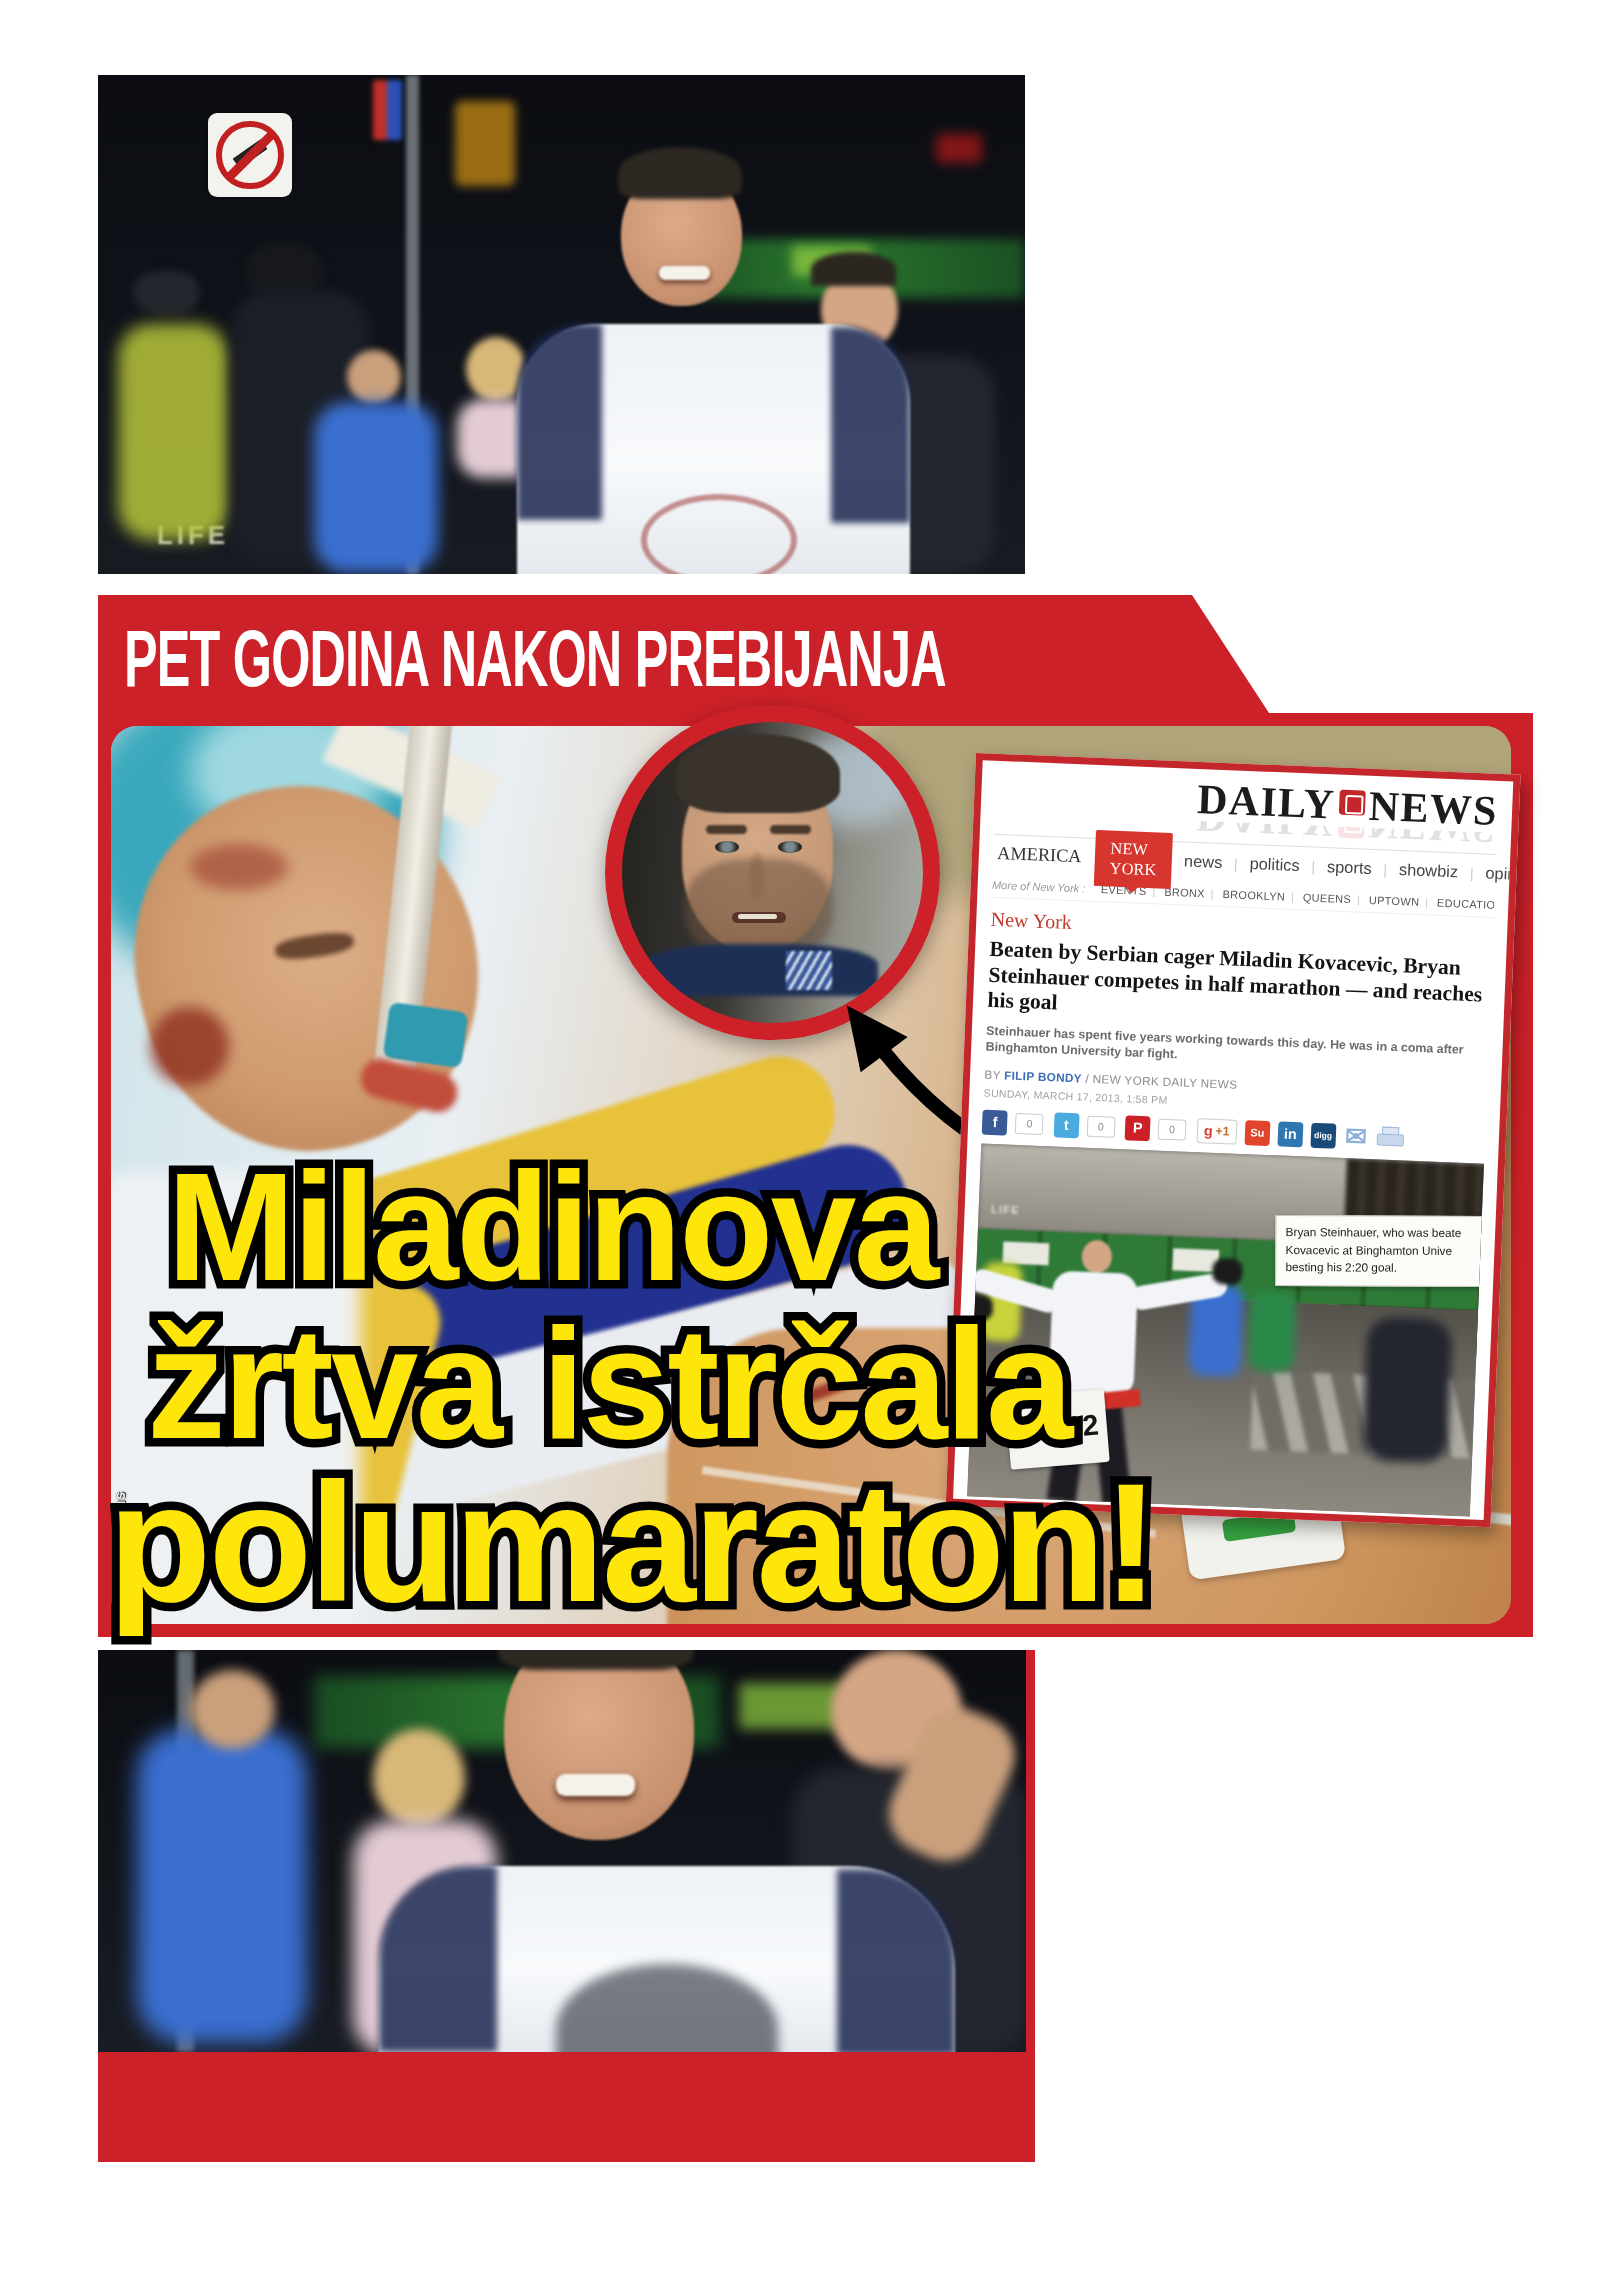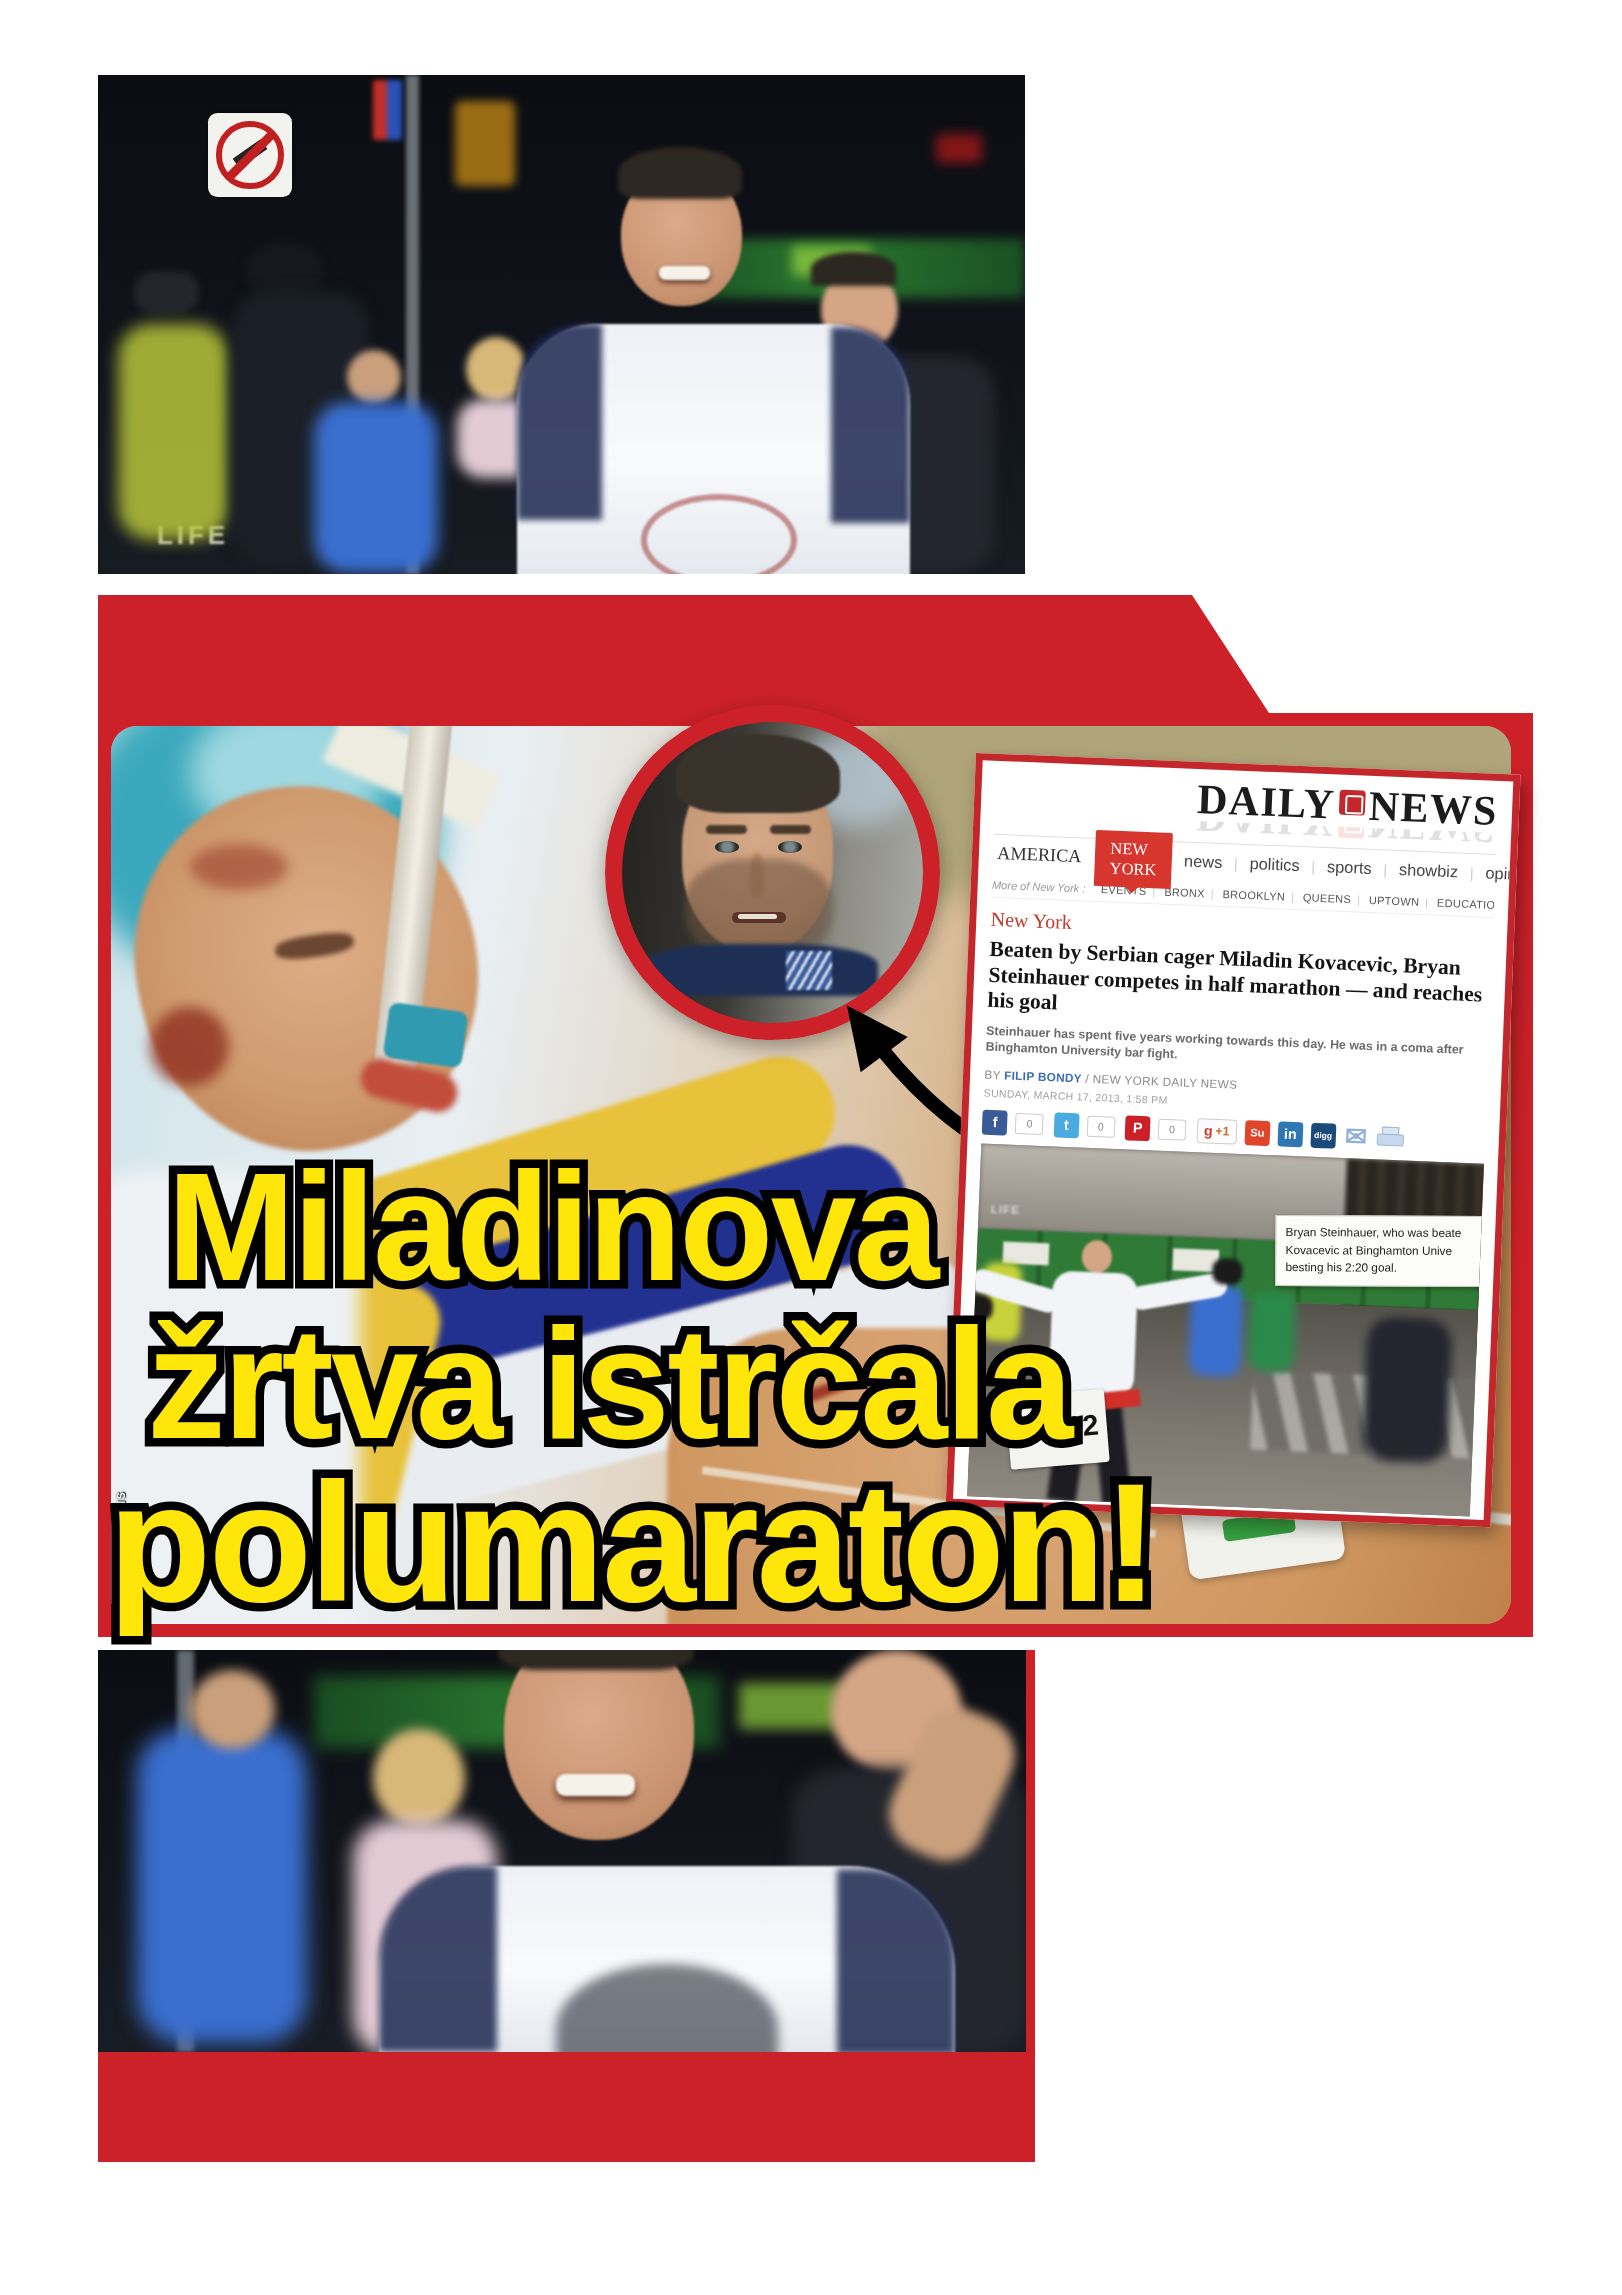--- a/index.html
+++ b/index.html
@@ -120,20 +120,23 @@
     <i class="b" style="left:523px;top:92px;width:121px;height:139px;background:radial-gradient(circle at 45% 40%,#dcab89 0%,#c89270 70%,#a5764f 100%);border-radius:48%;filter:blur(1.3px);"></i>
     <i class="b" style="left:520px;top:72px;width:124px;height:52px;background:#2e2822;border-radius:50% 50% 20% 20%;filter:blur(2px);"></i>
     <i class="b" style="left:561px;top:191px;width:51px;height:14.4px;background:#f5f2ea;border-radius:6.5px;box-shadow:0 2.6px 5.2px rgba(60,20,10,.8);filter:blur(1px);"></i>
     <i class="b runner-torso" style="left:419px;top:249px;width:393px;height:255px;border-radius:79px 79px 0 0;filter:blur(1.3px);"></i>
     <i class="b" style="left:419px;top:249px;width:85px;height:196px;background:#1c2750;border-radius:65px 0 0 0;filter:blur(3.3px);opacity:.85;"></i>
     <i class="b" style="left:733px;top:252px;width:79px;height:196px;background:#1c2750;border-radius:0 65px 0 0;filter:blur(3.3px);opacity:.85;"></i>
     <i class="b" style="left:543px;top:419px;width:144px;height:80px;border:6.5px solid rgba(160,60,60,.55);border-radius:50%;filter:blur(1.3px);"></i>
   </div>
 
   <div class="ab" id="red-block">
+    <div class="ab" id="banner-title">
+      <span class="sq">PET GODINA NAKON PREBIJANJA</span>
+    </div>
 
     <div class="ab" id="hospital">
       <i class="b" style="left:-39px;top:-52px;width:366px;height:314px;background:#3aa8bc;border-radius:50%;filter:blur(17px);"></i>
       <i class="b" style="left:79px;top:-26px;width:196px;height:144px;background:#9fd8e0;border-radius:50%;filter:blur(14.4px);"></i>
       <i class="b" style="left:753px;top:-39px;width:720px;height:209px;background:#b0a47a;filter:blur(15.7px);"></i>
       <i class="b" style="left:1047px;top:52px;width:79px;height:497px;background:#8a5a2f;transform:rotate(18deg);filter:blur(10.5px);"></i>
       <i class="b" style="left:1197px;top:314px;width:157px;height:72px;background:#5a4a8a;filter:blur(9.2px);"></i>
       <i class="b" style="left:1256px;top:380px;width:131px;height:59px;background:#4a7a3a;filter:blur(9.2px);"></i>
 
       <i class="b" style="left:26px;top:59px;width:340px;height:366px;background:radial-gradient(circle at 55% 45%,#dcae87 0%,#cf9a6e 55%,#b97f52 100%);border-radius:48% 52% 50% 50%;transform:rotate(-12deg);filter:blur(2px);"></i>

